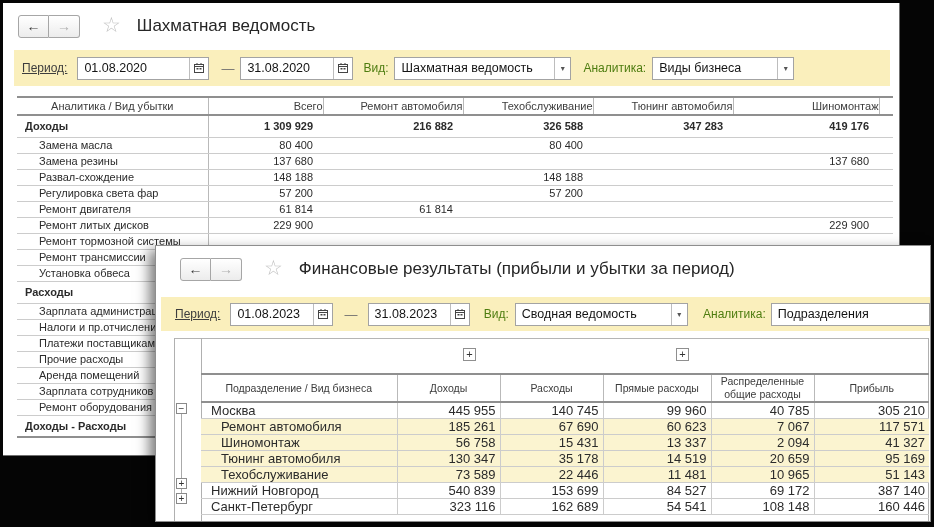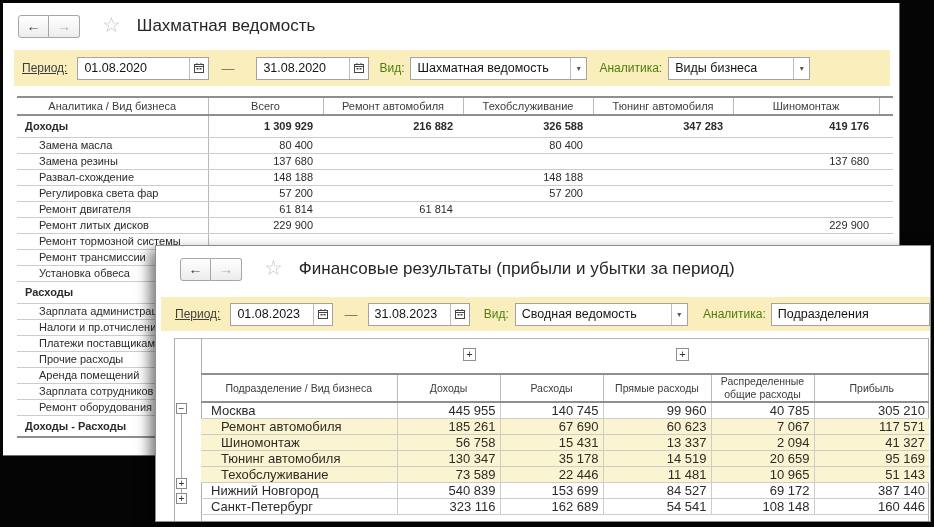--- a/index.html
+++ b/index.html
@@ -37,41 +37,41 @@
   .fld input { border:none; outline:none; font-family:"Liberation Sans",sans-serif;
                font-size:12.5px; color:#141414; padding:0 0 0 6px; width:100%; background:transparent; }
   .btn-in { width:23px; border:none; border-left:1px solid #bdbdbd; background:#fff;
             display:flex; align-items:center; justify-content:center; cursor:pointer; }
   .btn-dd { width:18px; border:none; border-left:1px solid #bdbdbd; background:#fff;
             font-size:8px; color:#555; cursor:pointer; }
   
   #bw-period { margin-left:8px; }
   #bw-date1 { margin-left:10px; width:132px; }
   #bw-dash { margin-left:12px; }
-  #bw-date2 { margin-left:22px; width:113px; }
+  #bw-date2 { margin-left:6px; width:113px; }
   #bw-view-label { margin-left:10px; }
   #bw-view { margin-left:6px; width:177px; }
   #bw-an-label { margin-left:12px; }
   #bw-an { margin-left:6px; width:142px; }
   
   #fw-period { margin-left:14px; }
   #fw-date1 { margin-left:10px; width:109px; }
   #fw-dash { margin-left:12px; }
   #fw-date2 { margin-left:10px; width:109px; }
   #fw-view-label { margin-left:14px; }
   #fw-view { margin-left:6px; width:185px; }
   #fw-an-label { margin-left:15px; }
   #fw-an { margin-left:5px; width:170px; }
 
   
   #back-table { position:absolute; left:14px; top:93px; width:876px;
                 border-collapse:collapse; table-layout:fixed; }
   #back-table th { height:18px; font-weight:normal; font-size:11px; color:#3c3c3c;
                    border-top:2px solid #8f8f8f; border-bottom:2px solid #8f8f8f; text-align:center; }
-  #back-table th + th { border-left:1px solid #b9b9b9; }
+  #back-table th + th { border-left:1px solid #b9b9b9;text-align:right; }
   #back-table td { height:16px; font-size:11px; border-bottom:1px solid #cccccc; white-space:nowrap; overflow:hidden; }
   #back-table td.lbl { padding-left:8px; border-right:1px solid #b9b9b9; }
   #back-table td.lbl.ind { padding-left:22px; }
   #back-table td.num { text-align:right; padding-right:10px; }
   #back-table tr.bold td { font-weight:bold; height:22px; }
   #back-table tbody tr:last-child td { border-bottom:2px solid #8f8f8f; }
 
   
   #fw-table-wrap { position:absolute; left:18px; top:92px; width:755px; height:185px; }
   .fw-line-top { position:absolute; left:0; right:0; top:0; height:1px; background:#b5b5b5; }
@@ -160,21 +160,21 @@
         <col style="width:191px">
         <col style="width:115px">
         <col style="width:140px">
         <col style="width:130px">
         <col style="width:140px">
         <col style="width:146px">
         <col style="width:14px">
       </colgroup>
     <thead>
         <tr id="back-thead-row">
-          <th class="lbl-h">Аналитика / Вид бизнеса</th>
+          <th class="lbl-h">Аналитика / Вид убытки</th>
           <th class="num-h">Всего</th>
           <th class="num-h">Ремонт автомобиля</th>
           <th class="num-h">Техобслуживание</th>
           <th class="num-h">Тюнинг автомобиля</th>
           <th class="num-h">Шиномонтаж</th>
           <th class="filler"></th>
         </tr>
       </thead>
     <tbody id="back-tbody">
         <tr class="bold">

